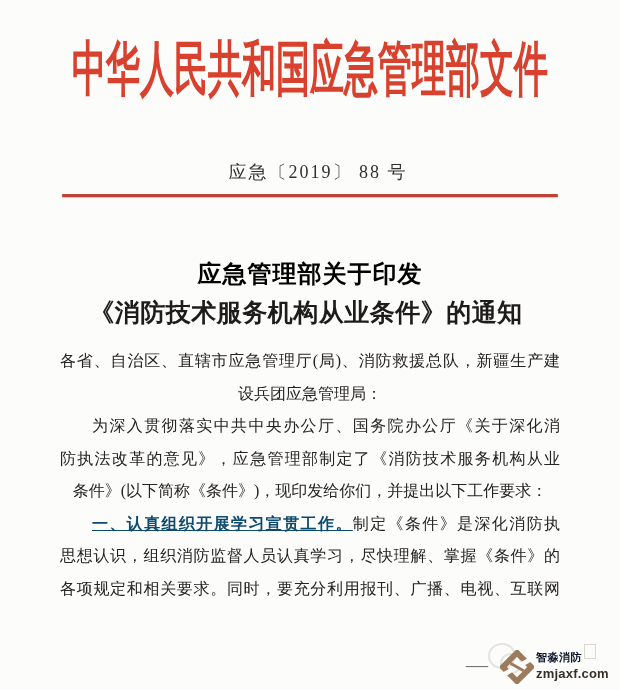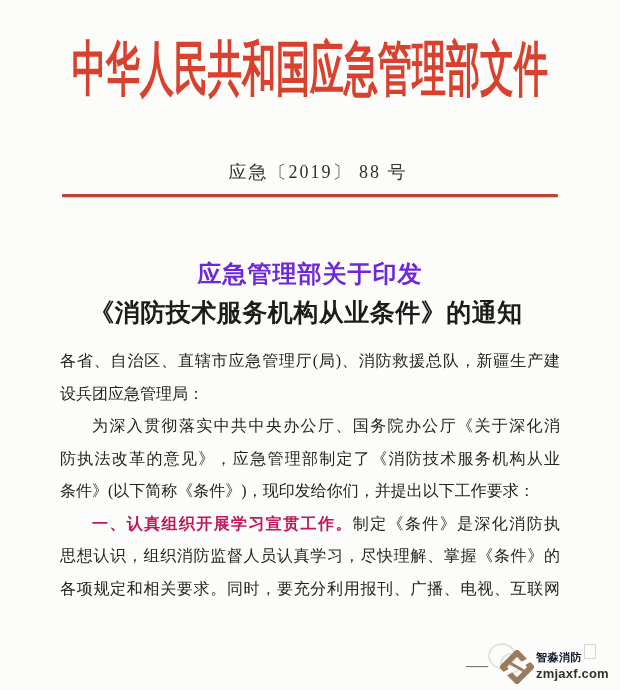--- a/index.html
+++ b/index.html
@@ -57,21 +57,21 @@
 
   
   .notice-title-1 {
     position: absolute;
     left: 0; right: 0;
     top: 258px;
     text-align: center;
     font-size: 24px;
     font-weight: 700;
     letter-spacing: 1px;
-    color: #6d28d9;
+    color: #000000;
     font-family: Liberation Serif, serif;
   }
   .notice-title-2 {
     position: absolute;
     left: 0; right: 8px;
     top: 296px;
     text-align: center;
     font-size: 25px;
     font-weight: 700;
     letter-spacing: 0.5px;
@@ -84,24 +84,25 @@
     left: 60px;
     top: 345px;
     width: 500px;
     font-size: 16px;
     color: #262422;
   }
   .bodyline {
     height: 32.5px;
     line-height: 32.5px;
     overflow: hidden;
+    text-align: center;
   }
   .just { text-align: justify; text-align-last: justify; }
   .indent { padding-left: 32px; }
-  .bold-lead { font-weight: 700; color: #be185d; }
+  .bold-lead { font-weight: 700; color: #0c4a6e; text-decoration: underline; }
 
   
   .watermark {
     position: absolute;
     left: 440px;
     top: 640px;
     width: 180px;
     height: 50px;
   }
   .wm-dash {

